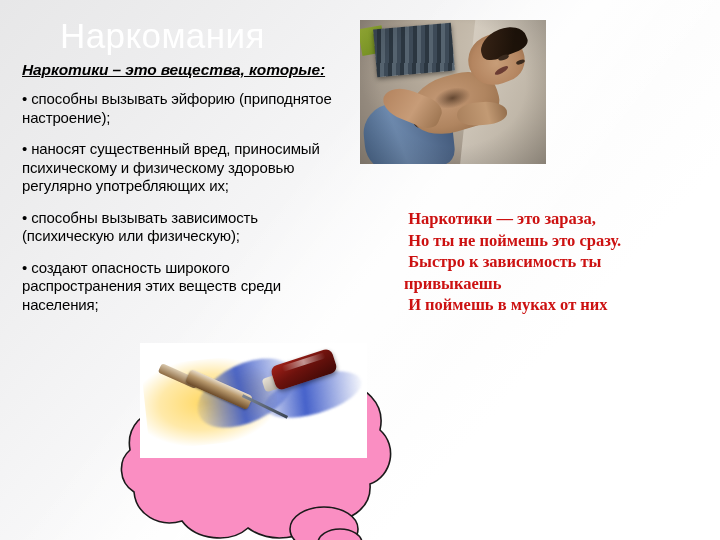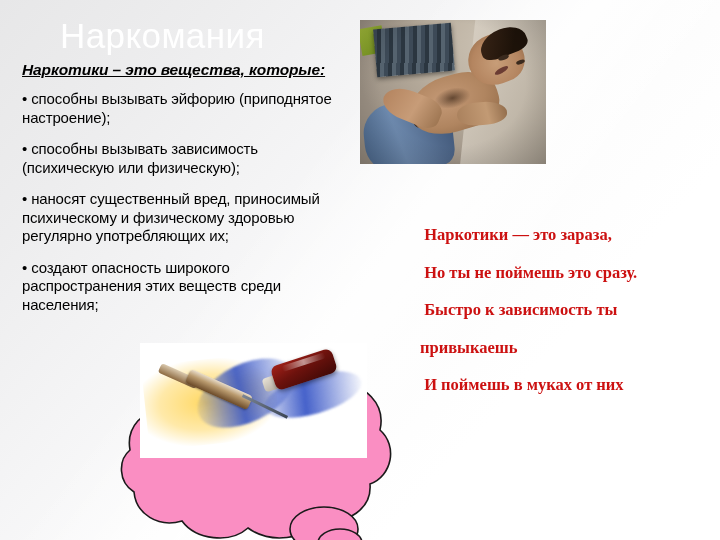--- a/index.html
+++ b/index.html
@@ -177,21 +177,21 @@
     position: absolute;
     left: 404px;
     top: 208px;
     width: 300px;
     font-family: "Liberation Serif", serif;
     font-size: 16.5px;
     line-height: 21.5px;
     color: #cc1111;
     font-weight: bold;
   }
-  #poem .poem-line { margin: 16px; white-space: pre; }
+  #poem .poem-line { margin: 0; white-space: pre; }
 
   
   #thought-cloud {
     position: absolute;
     left: 110px;
     top: 300px;
     width: 300px;
     height: 250px;
     pointer-events: none;
   }
@@ -275,24 +275,24 @@
   <div id="slide-title">Наркомания</div>
 
   <div id="body-column">
 
     <p id="lead-in">Наркотики – это вещества, которые:</p>
 
     <p class="bullet"><span class="bullet-mark">•</span>
       <span>способны вызывать эйфорию (приподнятое настроение);</span></p>
 
     <p class="bullet"><span class="bullet-mark">•</span>
+      <span>наносят существенный вред, приносимый психическому и физическому здоровью регулярно употребляющих их;</span></p>
+
+    <p class="bullet"><span class="bullet-mark">•</span>
       <span>способны вызывать зависимость (психическую или физическую);</span></p>
-
-    <p class="bullet"><span class="bullet-mark">•</span>
-      <span>наносят существенный вред, приносимый психическому и физическому здоровью регулярно употребляющих их;</span></p>
 
     <p class="bullet"><span class="bullet-mark">•</span>
       <span>создают опасность широкого распространения этих веществ среди населения;</span></p>
   </div>
 
   <div id="photo-frame">
     <div class="ph ph-ground"></div>
     <div class="ph ph-wall"></div>
     <div class="ph ph-green"></div>
     <div class="ph ph-mat"></div>

